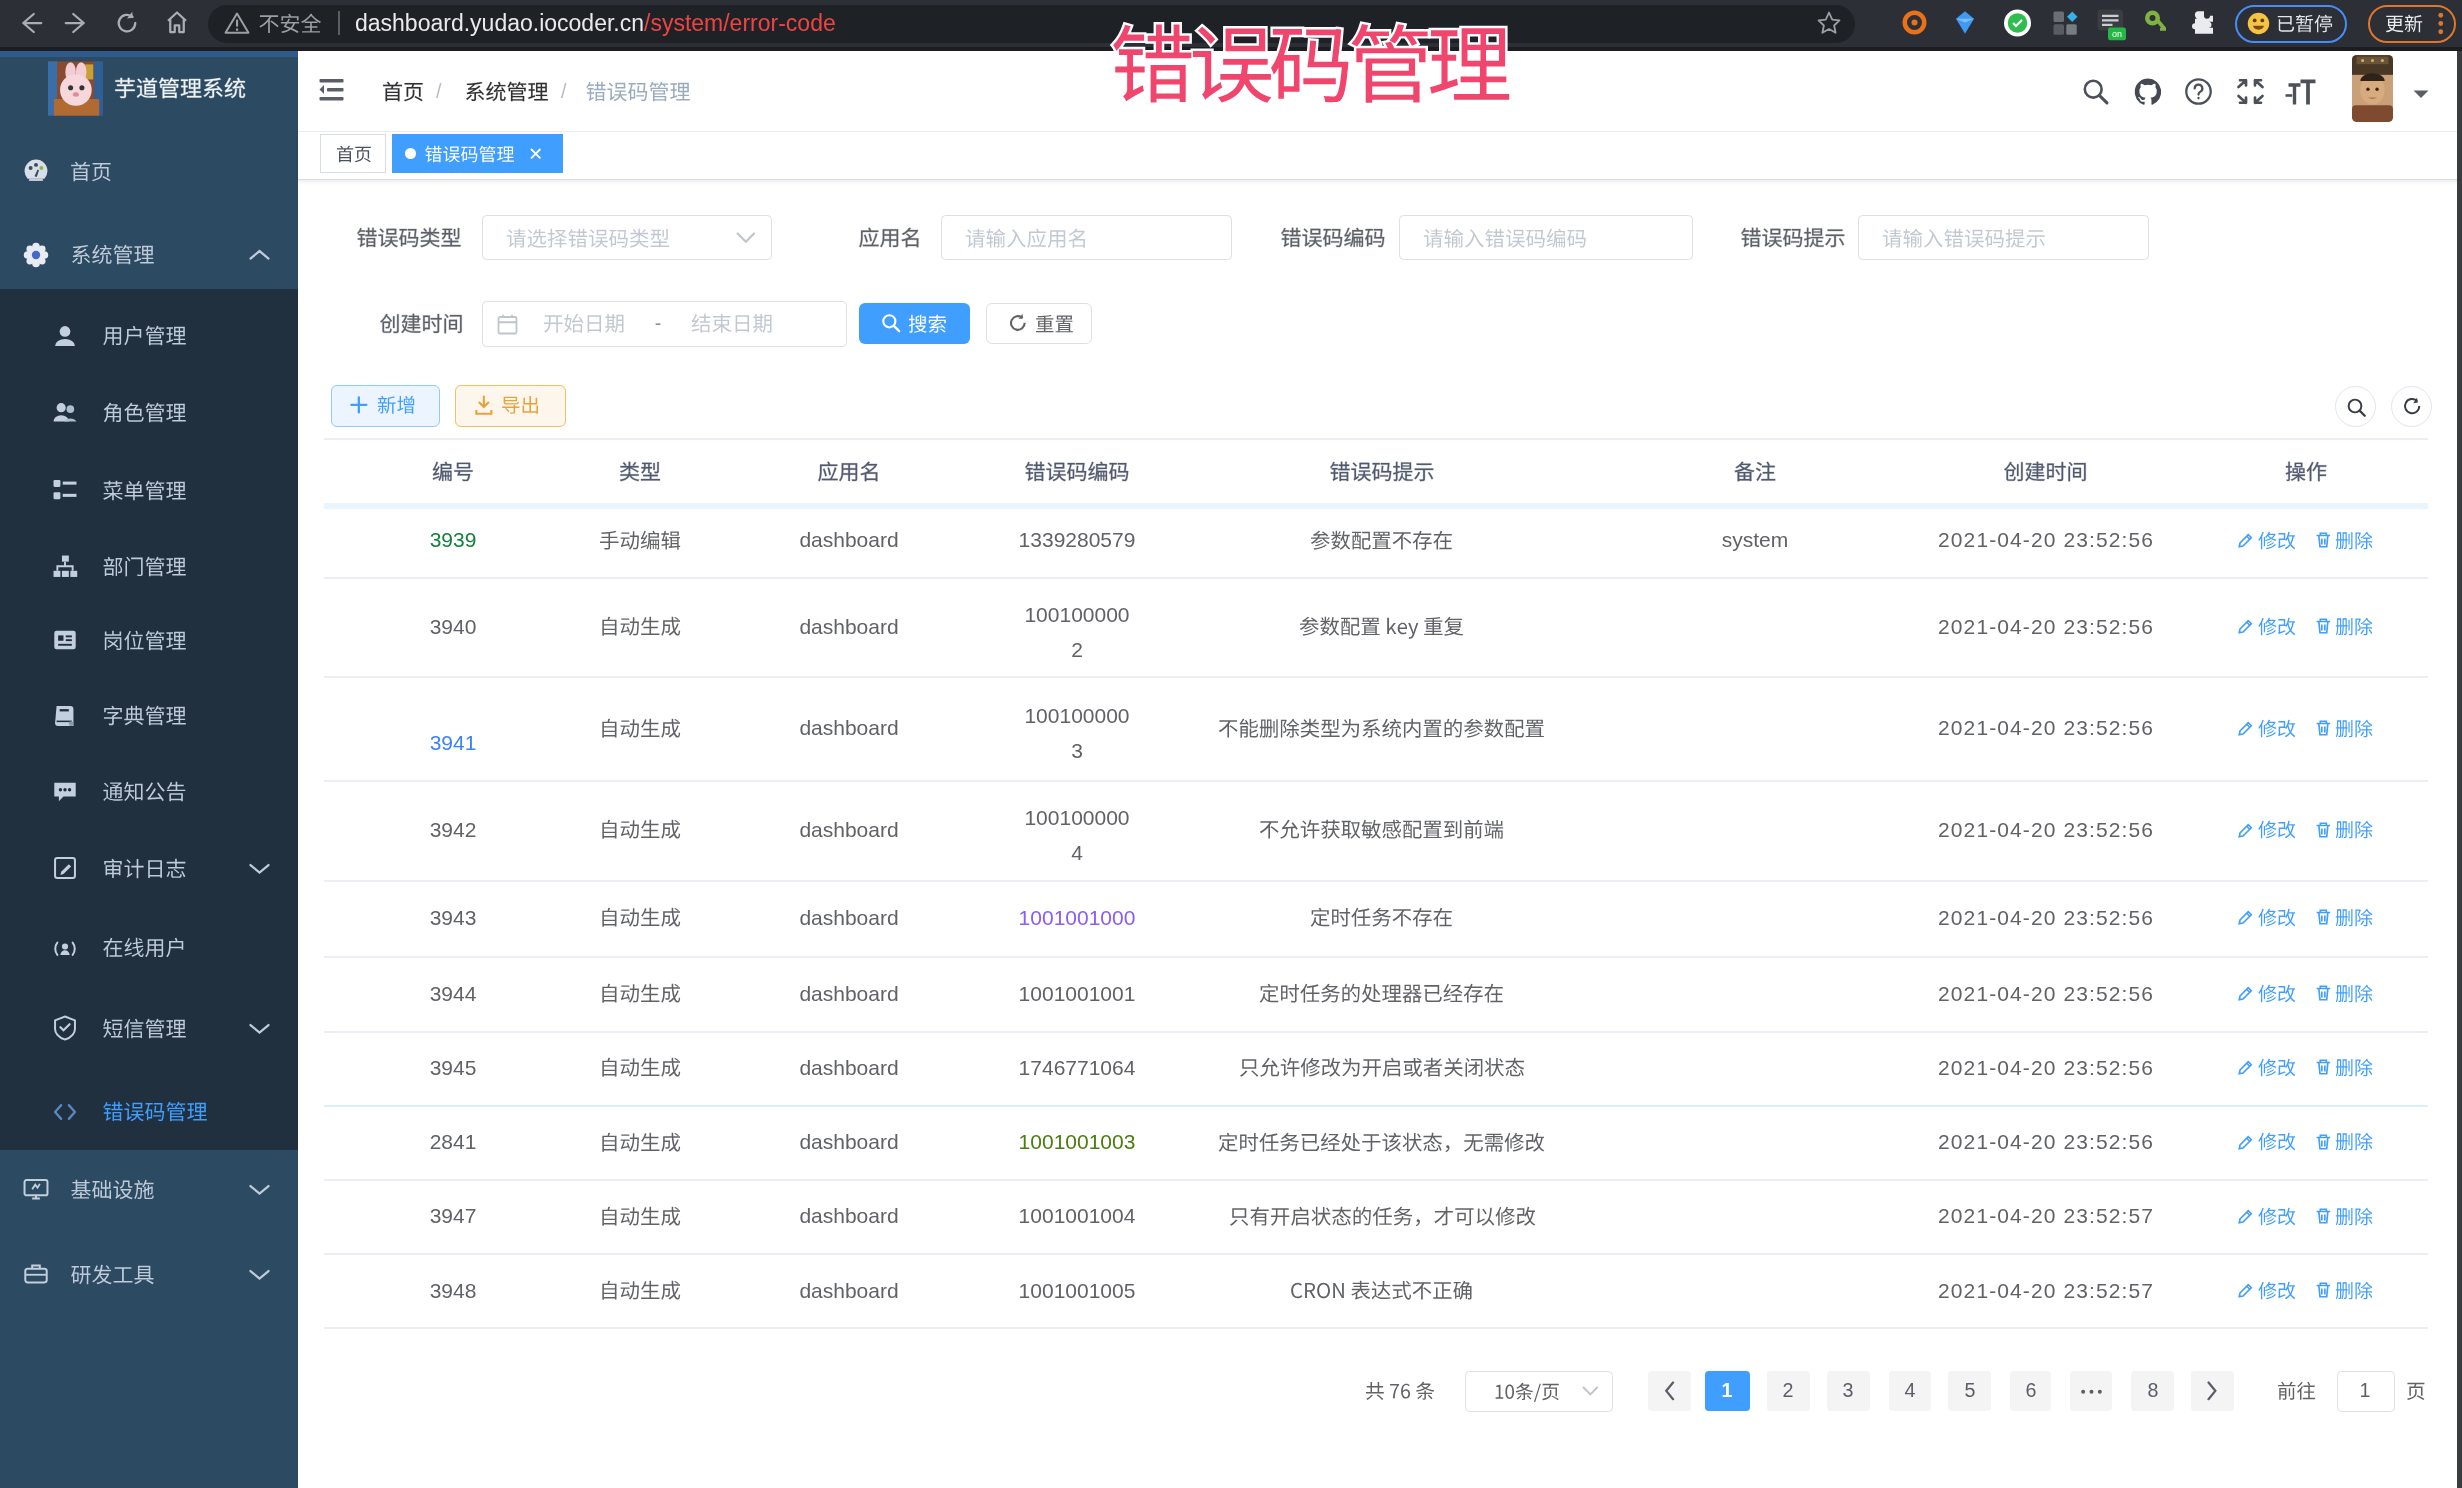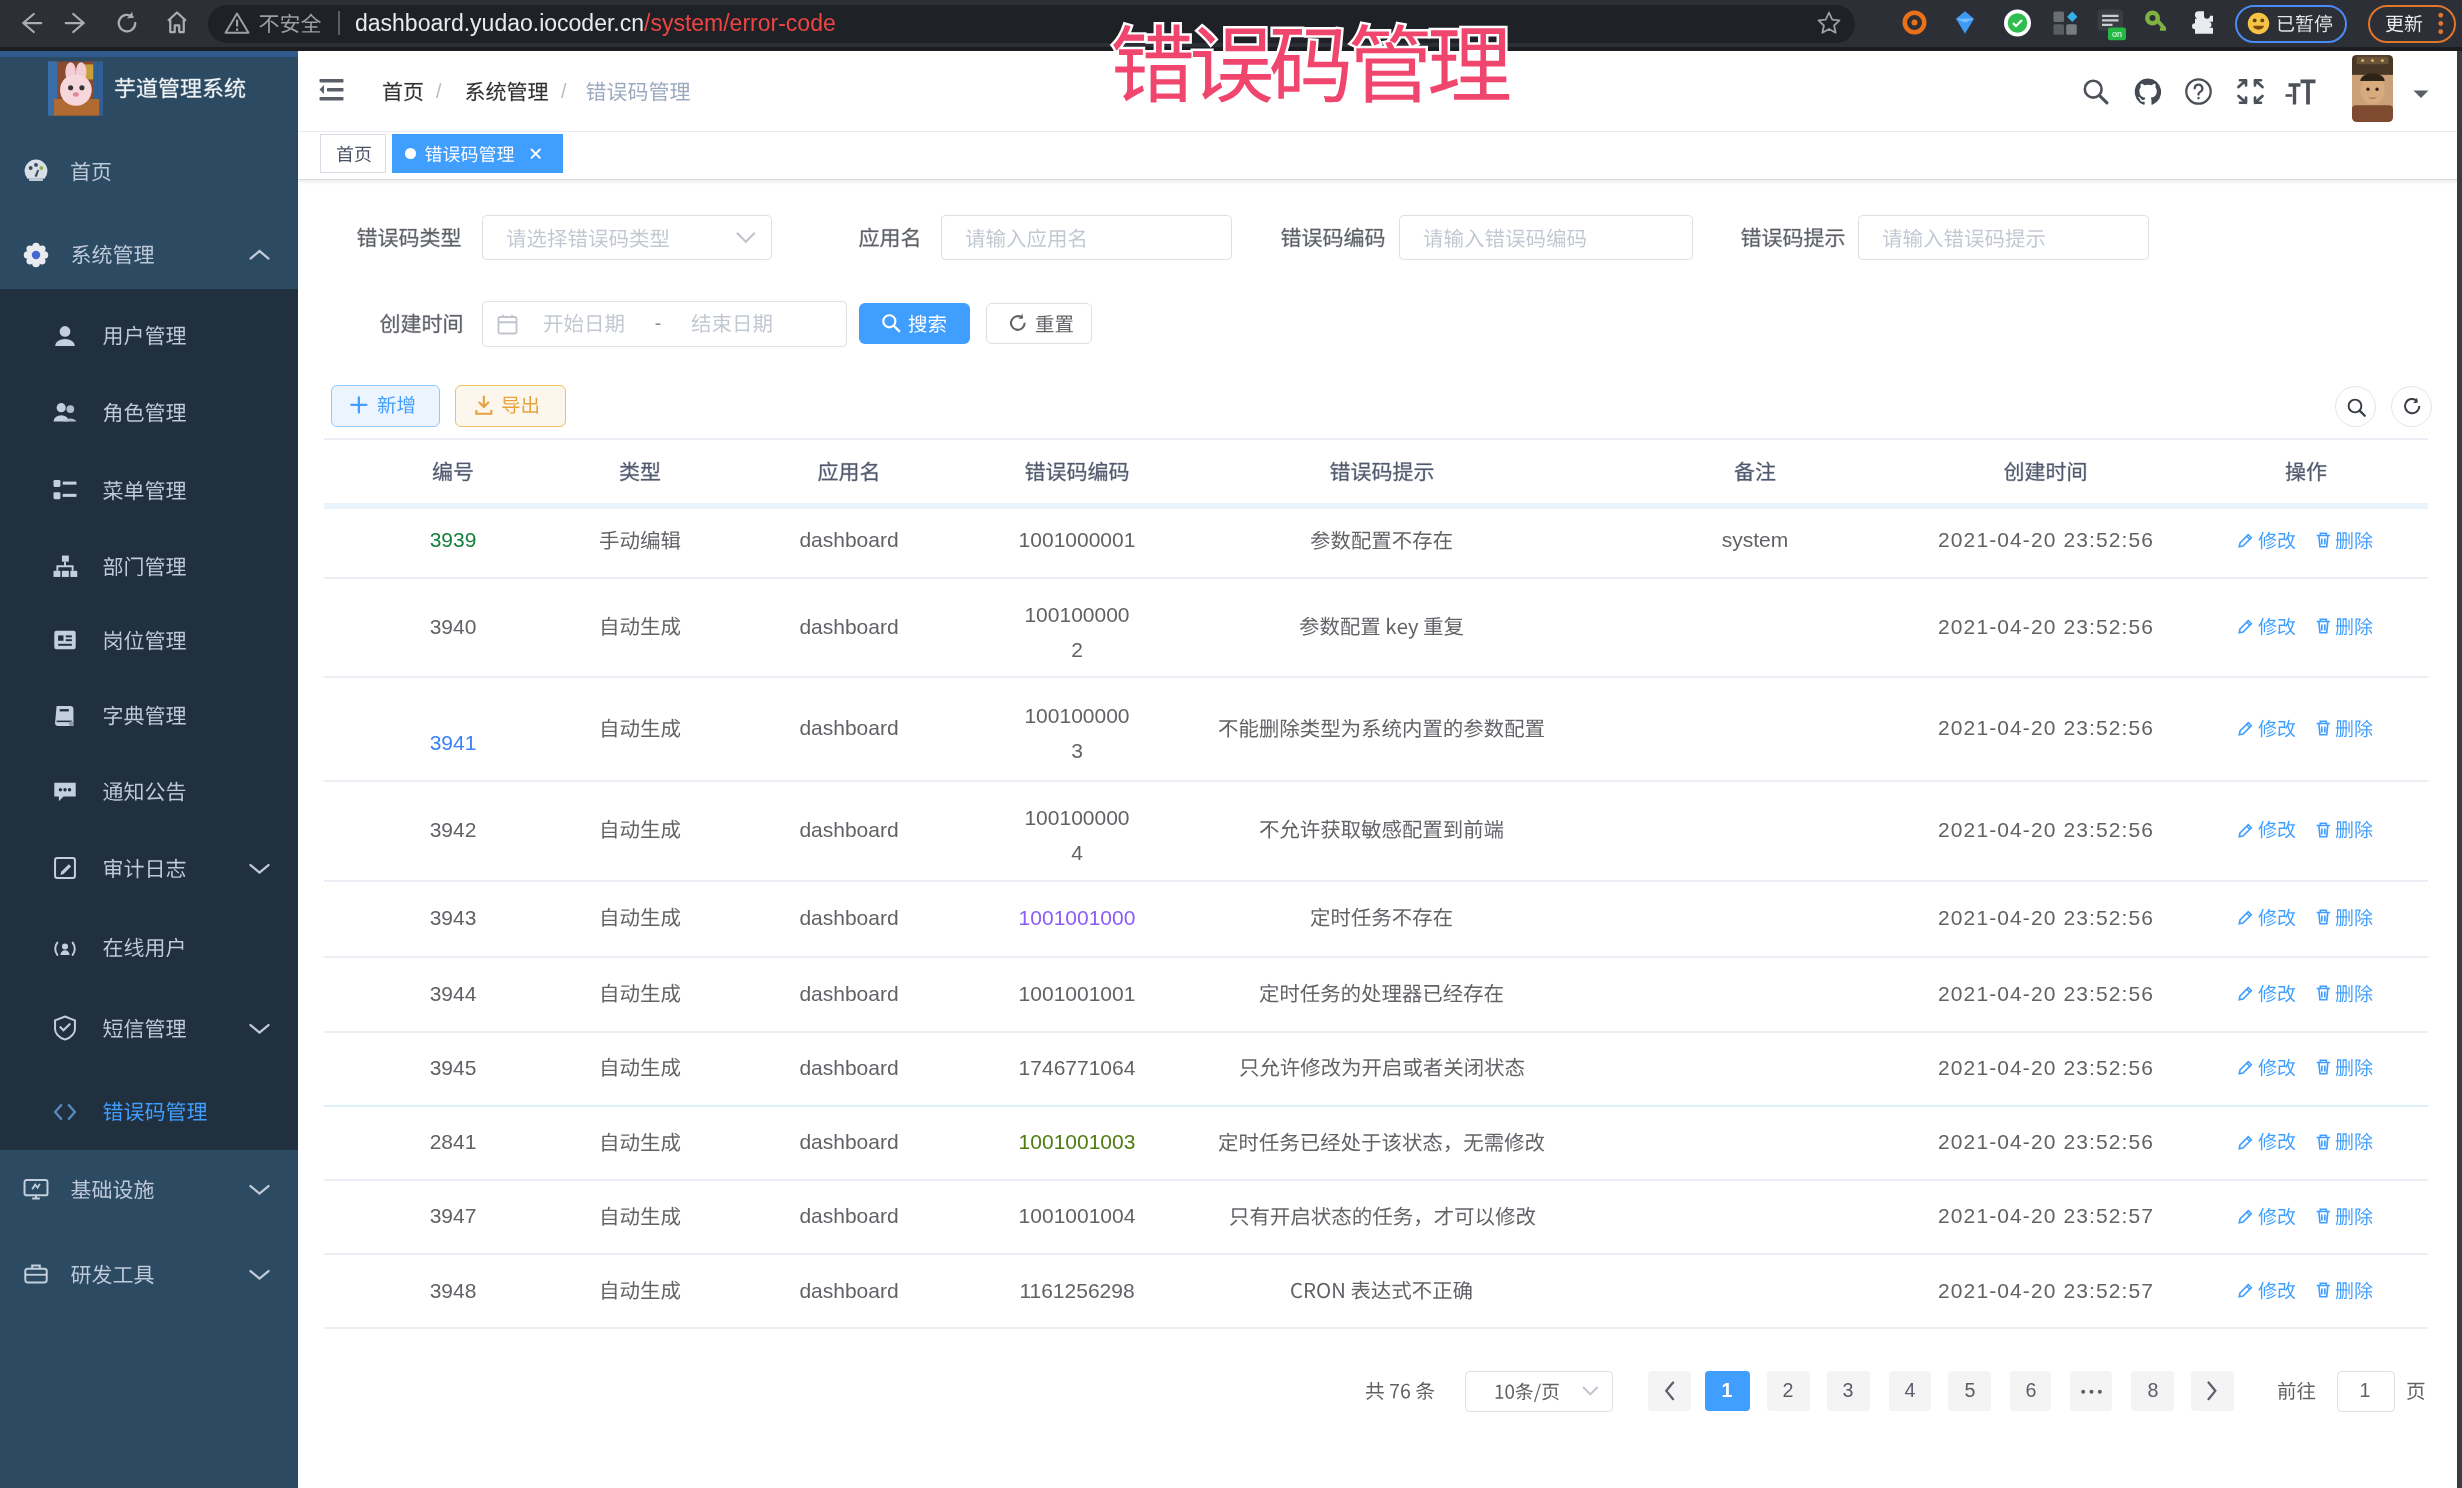--- a/index.html
+++ b/index.html
@@ -1253,21 +1253,21 @@
     <svg width="82" height="20.5" viewBox="0 -880 4000 1000" style="display:block;overflow:visible">
       <g fill="#606266">
         <use href="#c624b" x="0"></use>
         <use href="#c52a8" x="1000"></use>
         <use href="#c7f16" x="2000"></use>
         <use href="#c8f91" x="3000"></use>
       </g>
     </svg>
   </div>
 <div style="position:absolute;left:849px;top:527px;transform:translateX(-50%);white-space:nowrap;font:normal 21px/25.5px 'Liberation Sans',sans-serif;color:#606266">dashboard</div>
-<div style="position:absolute;left:1077px;top:527px;transform:translateX(-50%);white-space:nowrap;font:normal 21px/25.5px 'Liberation Sans',sans-serif;color:#606266">1001000001</div>
+<div style="position:absolute;left:1077px;top:527px;transform:translateX(-50%);white-space:nowrap;font:normal 21px/25.5px 'Liberation Sans',sans-serif;color:#606266">1339280579</div>
 <div style="position:absolute;left:1310px;top:530px;">
     <svg width="143" height="20.5" viewBox="0 -880 7000 1000" style="display:block;overflow:visible">
       <g fill="#606266">
         <use href="#c53c2" x="0"></use>
         <use href="#c6570" x="1000"></use>
         <use href="#c914d" x="2000"></use>
         <use href="#c7f6e" x="3000"></use>
         <use href="#c4e0d" x="4000"></use>
         <use href="#c5b58" x="5000"></use>
         <use href="#c5728" x="6000"></use>
@@ -1752,21 +1752,21 @@
     <svg width="82" height="20.5" viewBox="0 -880 4000 1000" style="display:block;overflow:visible">
       <g fill="#606266">
         <use href="#c81ea" x="0"></use>
         <use href="#c52a8" x="1000"></use>
         <use href="#c751f" x="2000"></use>
         <use href="#c6210" x="3000"></use>
       </g>
     </svg>
   </div>
 <div style="position:absolute;left:849px;top:1278px;transform:translateX(-50%);white-space:nowrap;font:normal 21px/25.5px 'Liberation Sans',sans-serif;color:#606266">dashboard</div>
-<div style="position:absolute;left:1077px;top:1278px;transform:translateX(-50%);white-space:nowrap;font:normal 21px/25.5px 'Liberation Sans',sans-serif;color:#606266">1161256298</div>
+<div style="position:absolute;left:1077px;top:1278px;transform:translateX(-50%);white-space:nowrap;font:normal 21px/25.5px 'Liberation Sans',sans-serif;color:#606266">1001001005</div>
 <div style="position:absolute;left:1290px;top:1280px;">
     <svg width="183" height="20.5" viewBox="0 -880 8962 1000" style="display:block;overflow:visible">
       <g fill="#606266">
         <use href="#c43" x="0"></use>
         <use href="#c52" x="638"></use>
         <use href="#c4f" x="1273"></use>
         <use href="#c4e" x="2015"></use>
         <use href="#c8868" x="2962"></use>
         <use href="#c8fbe" x="3962"></use>
         <use href="#c5f0f" x="4962"></use>

